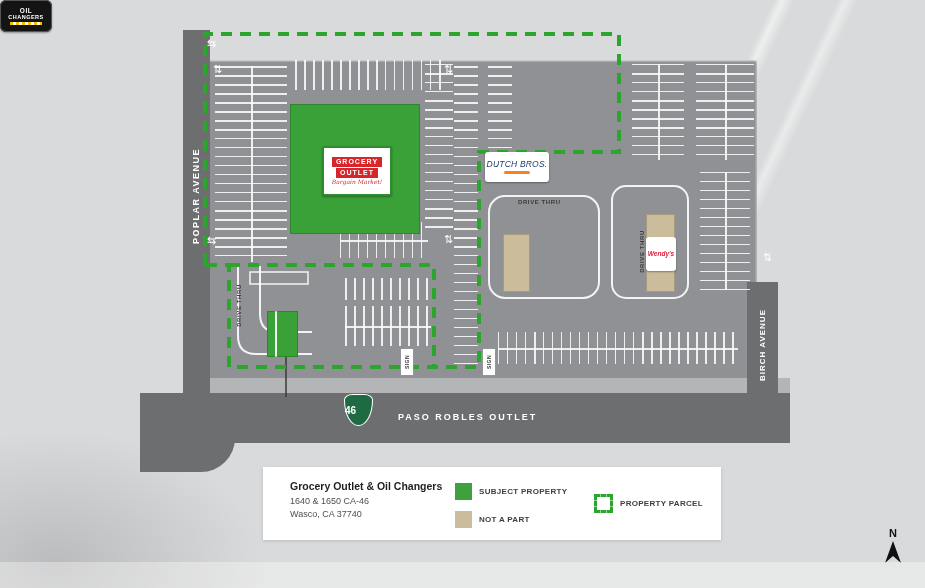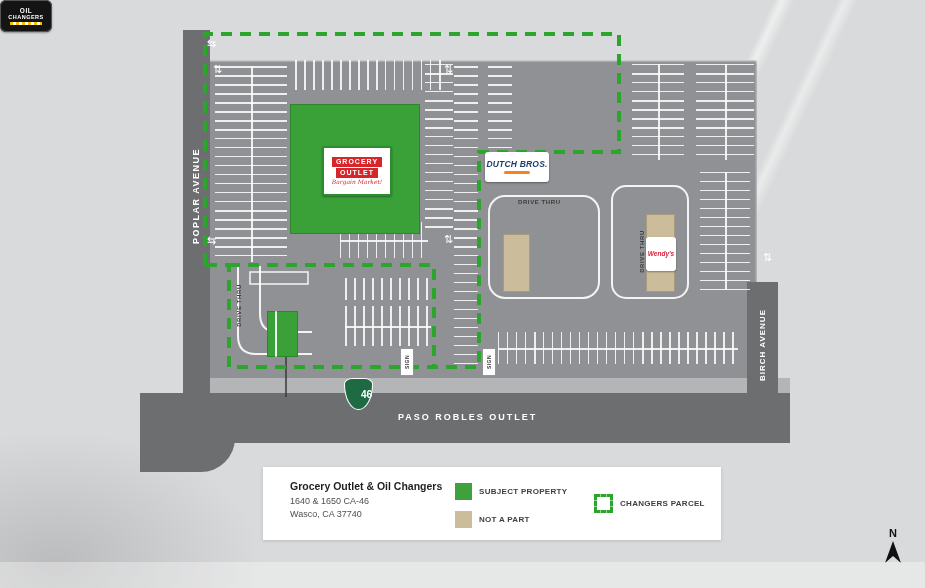--- a/index.html
+++ b/index.html
@@ -31,31 +31,31 @@
   .bldg{position:absolute; box-shadow: inset 0 0 0 1px rgba(0,0,0,.18);}
   .bldg.green{background:#3aa139;}
   .bldg.tan{background:#cbbc9b;}
   .bldg.oil-b{background-image:linear-gradient(to right, transparent 8px, rgba(255,255,255,.9) 8px, rgba(255,255,255,.9) 10px, transparent 10px);}
   
   .logo{position:absolute; background:#fff; display:flex; flex-direction:column; align-items:center; justify-content:center; box-shadow:0 1px 2px rgba(0,0,0,.35);}
   .go-logo{left:322px; top:146px; width:66px; height:46px; border:2px solid #2e8b2e; border-radius:2px; gap:1px;}
   .go-banner{background:#d6252b; color:#fff; font-size:7px; font-weight:bold; letter-spacing:1px; line-height:1.1; padding:1px 4px; text-align:center;}
   .go-tag{font-family:"DejaVu Serif", serif; font-style:italic; font-size:6px; color:#d6252b; line-height:1;}
   .db-logo{left:485px; top:152px; width:64px; height:30px; border-radius:3px;}
-  .db-text{font-size:8.5px; font-weight:bold; font-style:italic; color:#1c3e6e; letter-spacing:.2px; line-height:1;}
+  .db-text{font-size:8.5px; font-weight:normal; font-style:italic; color:#1c3e6e; letter-spacing:.2px; line-height:1;}
   .db-swoosh{width:26px; height:3px; background:#f58220; border-radius:2px; margin-top:2px;}
   .wn-logo{left:646px; top:237px; width:30px; height:34px; border-radius:3px;}
   .wn-text{font-size:6.5px; font-weight:bold; font-style:italic; color:#e2203d; line-height:1; text-align:center;}
   .oc-logo{left:261px; top:396px; width:52px; height:32px; background:#141414; border-radius:6px; box-shadow:inset 0 0 0 1px #555, 0 1px 2px rgba(0,0,0,.35); display:flex; flex-direction:column; align-items:center; justify-content:center;}
   .oc-line{color:#fff; font-weight:bold; line-height:1.1; letter-spacing:.5px;}
   .oc-l1{font-size:6.5px;}
   .oc-l2{font-size:5.5px;}
   .oc-checker{width:32px; height:3px; margin-top:2px; background:repeating-linear-gradient(90deg,#f5c400 0 3px,#fff 3px 6px);}
   
-  .shield{left:344px; top:378px; width:27px; height:30px; background:#1e6b43; border:1.5px solid #fff; border-radius:30% 30% 50% 50% / 18% 18% 80% 80%; display:flex; align-items:center; justify-content:flex-end; color:#fff; font-size:10px; font-weight:bold;}
+  .shield{left:344px; top:394px; width:27px; height:30px; background:#1e6b43; border:1.5px solid #fff; border-radius:30% 30% 50% 50% / 18% 18% 80% 80%; display:flex; align-items:center; justify-content:flex-start; color:#fff; font-size:10px; font-weight:bold;}
   
   .lbl{position:absolute; color:#fff; font-weight:bold; white-space:nowrap;}
   .rotbox{position:absolute; display:flex; align-items:center; justify-content:center; transform:rotate(-90deg);}
   .road-name{font-size:9px; letter-spacing:1.5px; color:#fff; font-weight:bold; white-space:nowrap;}
   .road-name.sm{font-size:8px; letter-spacing:1px;}
   .dt{font-size:6px; letter-spacing:.6px; color:#3c3c3c; font-weight:bold; white-space:nowrap;}
   .sign-box{position:absolute; width:12px; height:26px; background:#fff; display:flex; align-items:center; justify-content:center; box-shadow:0 0 0 .5px #999;}
   .sign-box span{transform:rotate(-90deg); font-size:5px; font-weight:bold; color:#333; letter-spacing:.5px;}
   .arrow{position:absolute; color:#fff; font-size:11px; line-height:1;}
   
@@ -179,21 +179,21 @@
     <div class="legend-item" style="left:192px;top:16px;">
       <div class="swatch green"></div>
       <span>SUBJECT PROPERTY</span>
     </div>
     <div class="legend-item" style="left:192px;top:44px;">
       <div class="swatch tan"></div>
       <span>NOT A PART</span>
     </div>
     <div class="legend-item" style="left:331px;top:27px;">
       <div class="swatch dashed"></div>
-      <span>CHANGERS PARCEL</span>
+      <span>PROPERTY PARCEL</span>
     </div>
   </div>
 
   <div class="abs compass">
     <div class="compass-n">N</div>
     <svg width="16" height="22" viewBox="0 0 16 22" style="margin-top:2px;">
       <polygon points="8,0 0,22 8,15 16,22" fill="#111"></polygon>
     </svg>
   </div>
 

